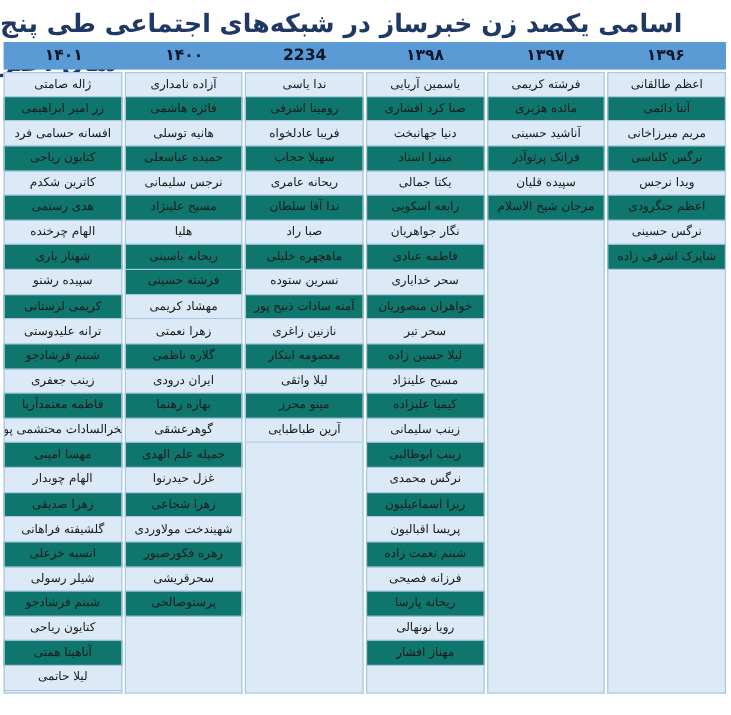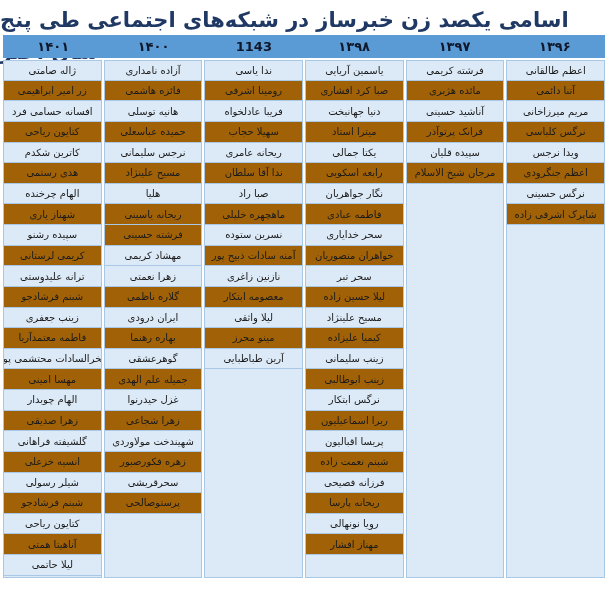--- a/index.html
+++ b/index.html
@@ -47,39 +47,39 @@
     box-sizing:border-box;
     height:20.64px;flex:0 0 auto;
     display:flex;align-items:center;justify-content:center;
     font-size:10px;color:#1a1a1a;
     border:1px solid #A9C8E6;border-top:0;
     white-space:nowrap;overflow:hidden;
     padding:0 1px;
   }
   .name-cell:first-child{border-top:1px solid #A9C8E6;}
   .name-cell.odd{background:#DCE9F6;}
-  .name-cell.even{background:#a16207;}
+  .name-cell.even{background:#0f766e;}
   .filler-cell{
     flex:1 1 auto;
     background:#DCE9F6;
     border:1px solid #A9C8E6;border-top:0;
     box-sizing:border-box;
   }
 </style>
 </head>
 <body>
 
 <div class="page-title">اسامی یکصد زن خبرساز در شبکه‌های اجتماعی طی پنج سال اخیر</div>
 
 <div class="table-wrap">
   <div class="header-row">
       <div class="header-cell">۱۳۹۶</div>
       <div class="header-cell">۱۳۹۷</div>
       <div class="header-cell">۱۳۹۸</div>
-      <div class="header-cell">1143</div>
+      <div class="header-cell">2234</div>
       <div class="header-cell">۱۴۰۰</div>
       <div class="header-cell">۱۴۰۱</div>
     </div>
   <div class="body-row">
       <div class="year-col">
         <div class="name-cell odd">اعظم طالقانی</div>
         <div class="name-cell even">آتنا دائمی</div>
         <div class="name-cell odd">مریم میرزاخانی</div>
         <div class="name-cell even">نرگس کلباسی</div>
         <div class="name-cell odd">ویدا نرجس</div>
@@ -107,21 +107,21 @@
         <div class="name-cell odd">نگار جواهریان</div>
         <div class="name-cell even">فاطمه عبادی</div>
         <div class="name-cell odd">سحر خدایاری</div>
         <div class="name-cell even">خواهران منصوریان</div>
         <div class="name-cell odd">سحر تبر</div>
         <div class="name-cell even">لیلا حسین زاده</div>
         <div class="name-cell odd">مسیح علینژاد</div>
         <div class="name-cell even">کیمیا علیزاده</div>
         <div class="name-cell odd">زینب سلیمانی</div>
         <div class="name-cell even">زینب ابوطالبی</div>
-        <div class="name-cell odd">نرگس ابتکار</div>
+        <div class="name-cell odd">نرگس محمدی</div>
         <div class="name-cell even">ریرا اسماعیلیون</div>
         <div class="name-cell odd">پریسا اقبالیون</div>
         <div class="name-cell even">شبنم نعمت زاده</div>
         <div class="name-cell odd">فرزانه فصیحی</div>
         <div class="name-cell even">ریحانه پارسا</div>
         <div class="name-cell odd">رویا نونهالی</div>
         <div class="name-cell even">مهناز افشار</div>
         <div class="filler-cell"></div>
       </div>
       <div class="year-col">

